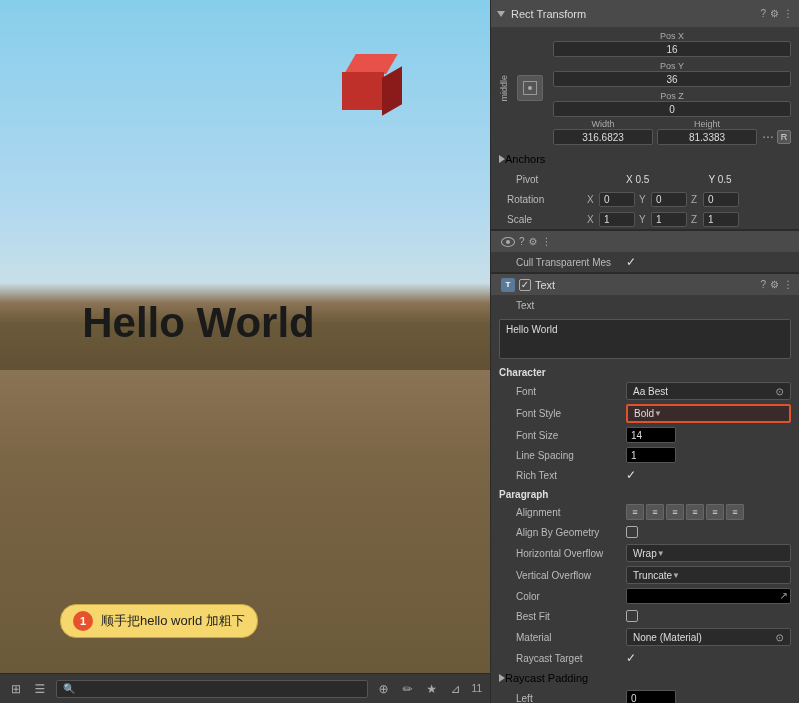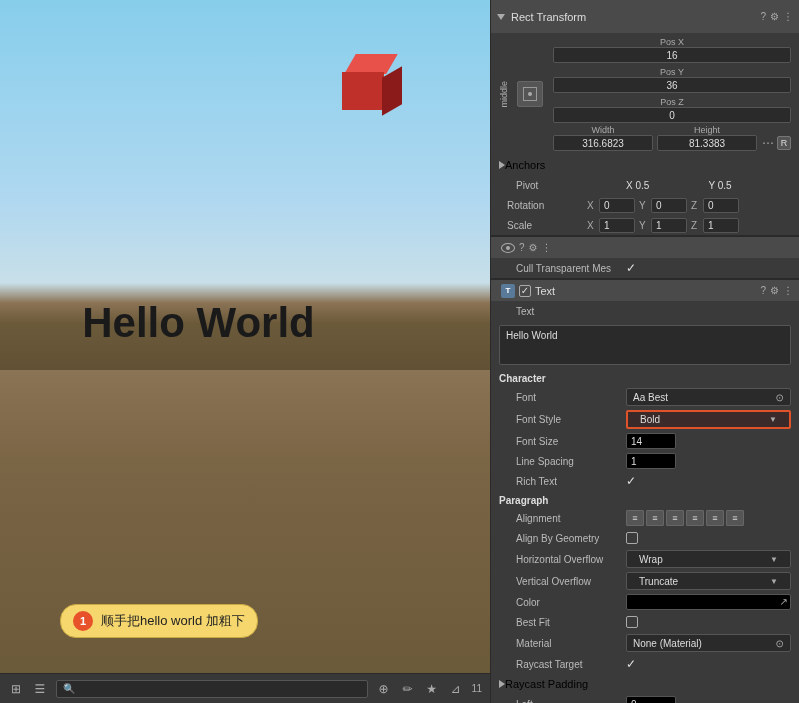--- a/index.html
+++ b/index.html
@@ -149,21 +149,21 @@
       overflow-y: auto;
       overflow-x: hidden;
     }
 
     
     .inspector-section {
       border-bottom: 1px solid #2a2a2a;
     }
 
     .section-header {
-      height: 33px;
+      height: 27px;
       background: #4a4a4a;
       display: flex;
       align-items: center;
       padding: 0 6px;
       gap: 4px;
       color: #ddd;
       font-size: 11px;
       font-weight: 500;
     }
 
@@ -409,25 +409,24 @@
       margin: 4px 8px;
     }
 
     
     .dropdown {
       background: #2a2a2a;
       border: 1px solid #555;
       border-radius: 2px;
       color: #ddd;
       font-size: 10px;
-      padding: 2px 12px;
-      flex: 1;
-      display: flex;
-      align-items: center;
-      justify-content: space-between;
+      padding: 2px 6px;
+      flex: 1;
+      display: flex;
+      align-items: center;
       cursor: pointer;
       min-height: 18px;
     }
 
     .dropdown.highlighted {
       border: 2px solid #e0522a;
       background: #3a2a2a;
     }
 
     .dropdown-arrow {

